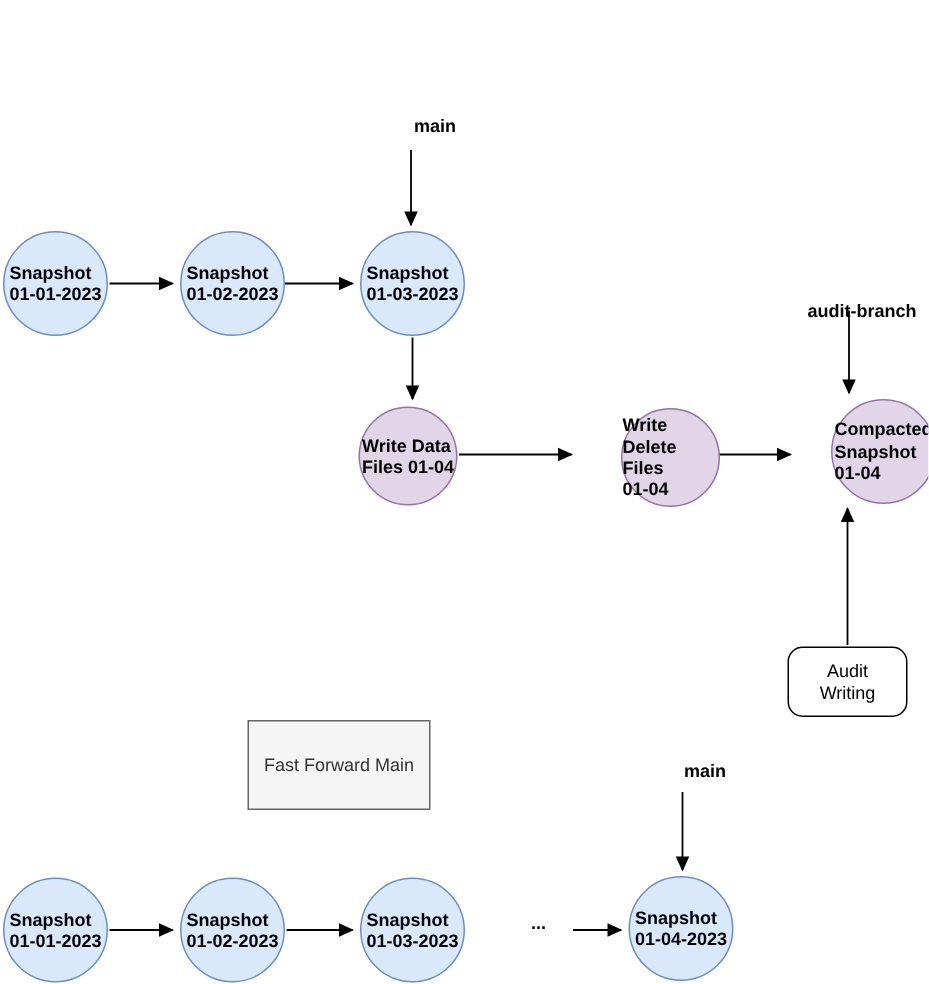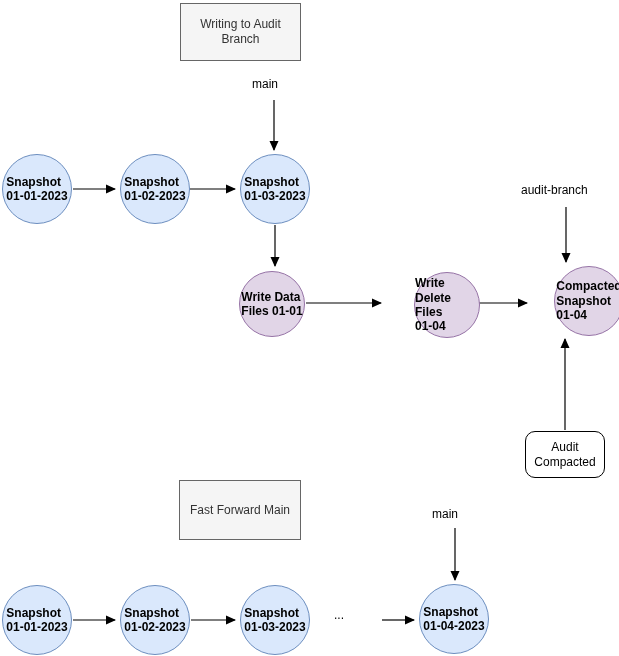--- a/index.html
+++ b/index.html
@@ -66,23 +66,24 @@
     border-radius: 10px;
     display: flex;
     align-items: center;
     justify-content: center;
     text-align: center;
     white-space: pre-line;
     line-height: 1.25;
   }
   .float-label {
     position: absolute;
-    text-align: left;
+    text-align: right;
     line-height: 1.2;
     white-space: nowrap;
+    font-weight: bold;
   }
   svg line { stroke: var(--arrow-color, #000000); stroke-width: 1.2; }
 </style>
 </head>
 <body>
 
 <div id="canvas">
 
   <svg id="arrow-layer">
     <defs>
@@ -99,51 +100,49 @@
     <line x1="453" y1="303" x2="527" y2="303" marker-end="url(#ah)"></line>
     <line x1="566" y1="207" x2="566" y2="262" marker-end="url(#ah)"></line>
     <line x1="565" y1="430" x2="565" y2="339" marker-end="url(#ah)"></line>
 
     <line x1="73" y1="620" x2="115" y2="620" marker-end="url(#ah)"></line>
     <line x1="191" y1="620" x2="235" y2="620" marker-end="url(#ah)"></line>
     <line x1="382" y1="620" x2="414" y2="620" marker-end="url(#ah)"></line>
     <line x1="455" y1="528" x2="455" y2="580" marker-end="url(#ah)"></line>
   </svg>
 
-  <div class="title-box" style="left:180px; top:3px; width:121px; height:58px;">Writing to Audit
-Branch</div>
 
   <div class="float-label" style="left:252px; top:77px; width:52px;">main</div>
 
-  <div class="float-label" style="left:521px; top:183px; width:90px;">audit-branch</div>
+  <div class="float-label" style="left:521px; top:200px; width:90px;">audit-branch</div>
 
   <div class="node-circle c-blue" style="left:2px; top:154px;">Snapshot
 01-01-2023</div>
 
   <div class="node-circle c-blue" style="left:120px; top:154px;">Snapshot
 01-02-2023</div>
 
   <div class="node-circle c-blue" style="left:240px; top:154px;">Snapshot
 01-03-2023</div>
 
   <div class="node-circle c-purple" style="left:239px; top:271px;">Write Data
-Files 01-01</div>
+Files 01-04</div>
 
   <div class="node-circle c-purple" style="left:386px; top:272px;margin-left:28px;">Write
 Delete Files
 01-04</div>
 
   <div class="node-circle c-purple-lg" style="left:530px; top:266px;margin-left:24px;">Compacted
 Snapshot
 01-04</div>
 
   <div class="rounded-box" style="left:525px; top:431px; width:80px; height:47px;">Audit
-Compacted</div>
+Writing</div>
 
-  <div class="title-box" style="left:179px; top:480px; width:122px; height:60px;">Fast Forward Main</div>
+  <div class="title-box" style="left:165px; top:480px; width:122px; height:60px;">Fast Forward Main</div>
 
   <div class="float-label" style="left:432px; top:507px; width:52px;">main</div>
 
   <div class="node-circle c-blue" style="left:2px; top:585px;">Snapshot
 01-01-2023</div>
 
   <div class="node-circle c-blue" style="left:120px; top:585px;">Snapshot
 01-02-2023</div>
 
   <div class="node-circle c-blue" style="left:240px; top:585px;">Snapshot

